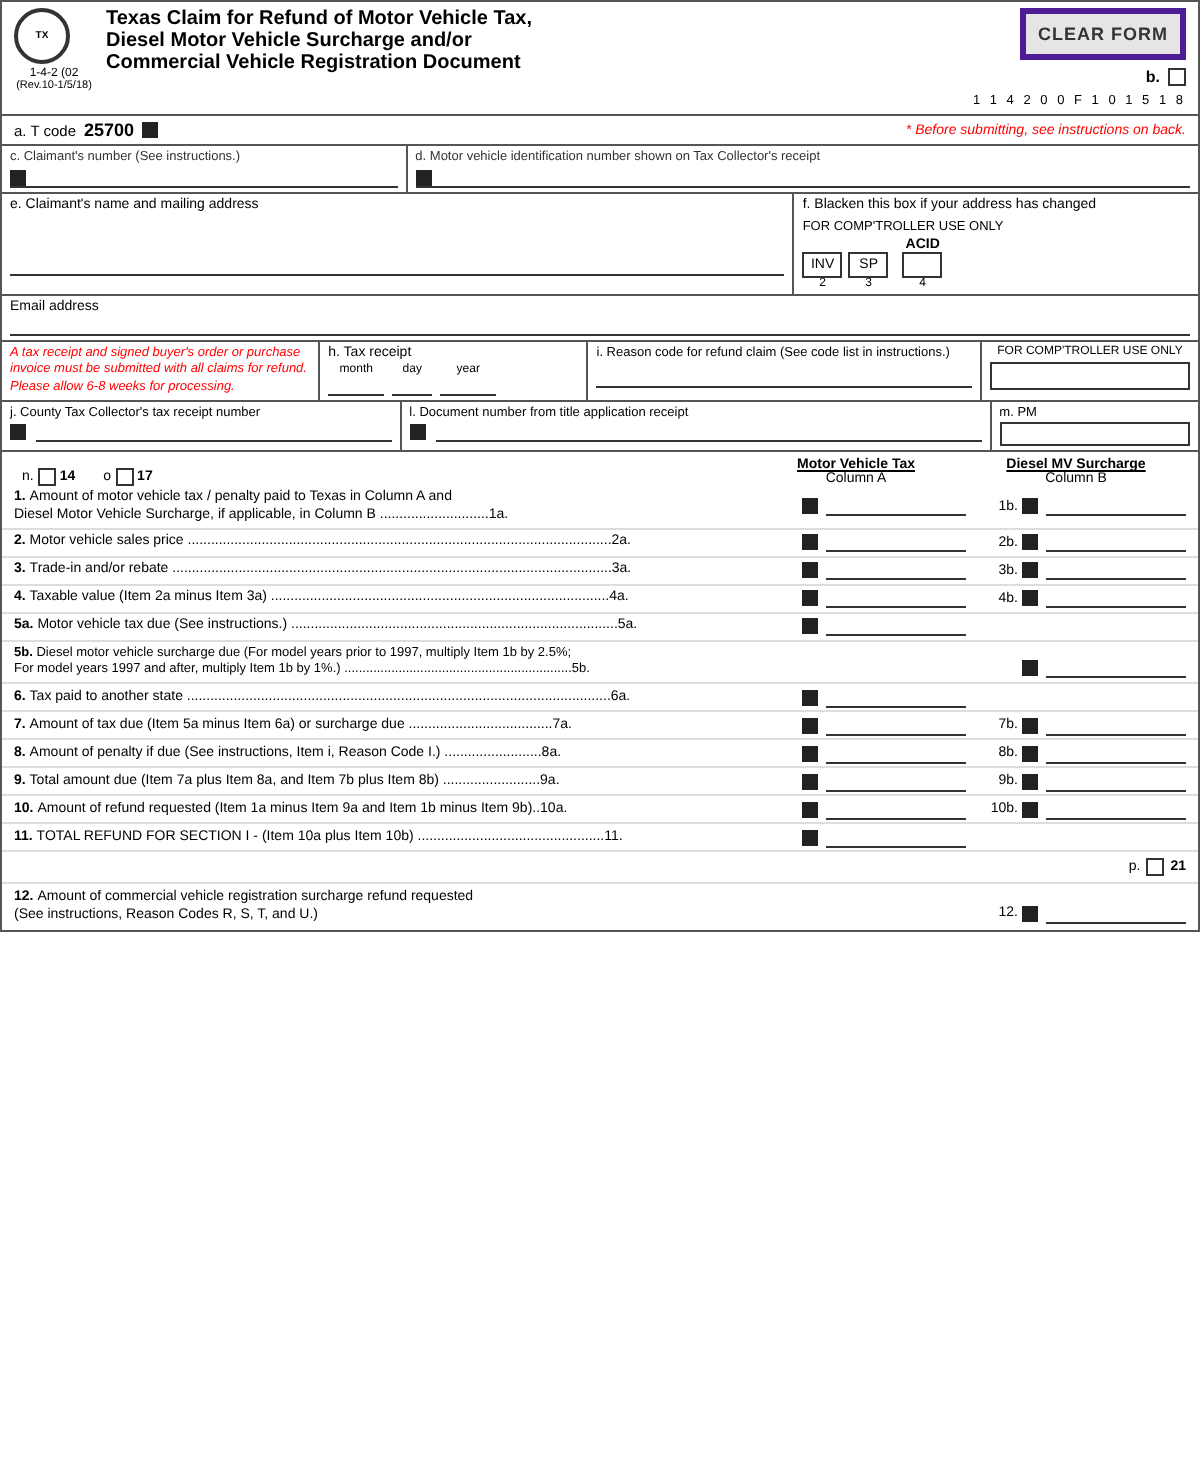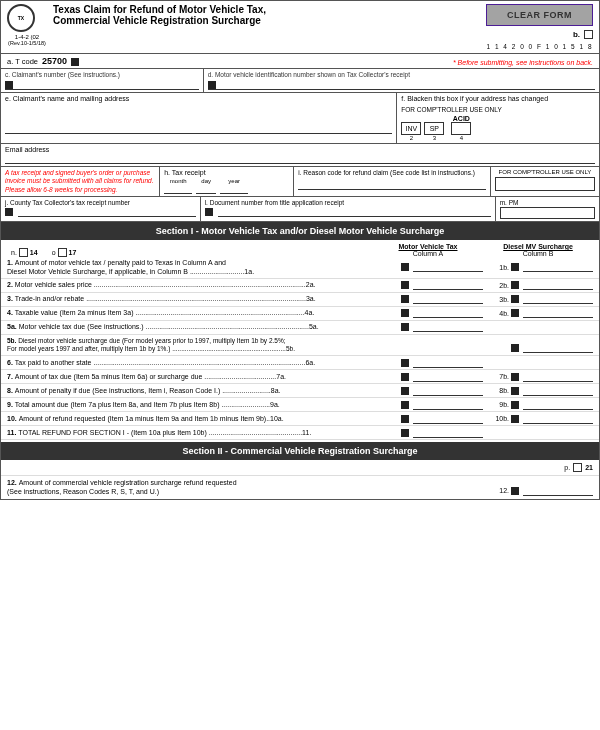--- a/index.html
+++ b/index.html
@@ -5,26 +5,26 @@
     * { box-sizing: border-box; margin: 0; padding: 0; }
     body {
       font-family: Arial, sans-serif;
       font-size: 8px;
       background: #fff;
       width: 600px;
       min-height: 730px;
       overflow-x: hidden;
     }
     .btn-clear, .btn-print {
-      padding: 5px 20px;
+      padding: 5px 6px;
       font-size: 9px;
       font-weight: bold;
-      border: 1px solid #4c1d95;
+      border: 3px solid #4c1d95;
       cursor: pointer;
-      background: #a3a3a3;
+      background: #e5e5e5;
       color: #333;
       letter-spacing: 0.5px;
     }
     .small-checkbox {
       width: 9px; height: 9px;
       border: 1px solid #333;
       display: inline-block;
     }
     .field-cell {
       border-right: 1px solid #555;
@@ -144,36 +144,37 @@
 
   <div class="top-header-area">
     <div class="logo-area">
       <div class="logo-circle">TX</div>
       <div style="margin-top:2px;font-size:6px;">1-4-2 (02</div>
       <div style="font-size:5.5px;">(Rev.10-1/5/18)</div>
     </div>
     <div style="flex:1;">
       <div>
         <div style="font-size:10px;font-weight:bold;">Texas Claim for Refund of Motor Vehicle Tax,</div>
-        <div style="font-size:10px;font-weight:bold;">Commercial Vehicle Registration Surcharge</div>
+        <div style="font-size:10px;font-weight:bold;">Diesel Motor Vehicle Surcharge and/or</div>
+        <div style="font-size:10px;font-weight:bold;">Commercial Vehicle Registration Document</div>
       </div>
     </div>
     <div style="display:flex;flex-direction:column;align-items:flex-end;gap:4px;">
       <div style="display:flex;gap:6px;">
         <button class="btn-clear">CLEAR FORM</button>
       </div>
       <div style="display:flex;align-items:center;gap:4px;">
         <div style="font-size:8px;font-weight:bold;">b.</div>
         <div class="small-checkbox"></div>
       </div>
       <div style="font-size:6.5px;letter-spacing:1.5px;">1  1  4  2  0  0  F  1  0  1  5  1  8</div>
     </div>
   </div>
 
-  <div style="display:flex;border-bottom:1px solid #555;align-items:flex-end;padding:2px 6px;">
+  <div style="display:flex;border-bottom:1px solid #555;align-items:center;padding:2px 6px;">
     <div style="font-size:7.5px;">a. T code</div>
     <div style="font-weight:bold;font-size:9px;margin-left:4px;">25700</div>
     <div class="black-square" style="margin-left:4px;"></div>
     <div style="flex:1;"></div>
     <div style="font-size:7px;color:red;font-style:italic;">* Before submitting, see instructions on back.</div>
   </div>
 
   <div style="display:flex;border-bottom:1px solid #555;">
     <div class="field-cell" style="flex:1;border-right:1px solid #555;">
       <label>c. Claimant's number (See instructions.)</label>
@@ -269,21 +270,20 @@
         <div class="black-square"></div>
         <div style="border-bottom:1px solid #333;flex:1;height:10px;"></div>
       </div>
     </div>
     <div style="flex:0.5;padding:2px 4px;">
       <div style="font-size:6.5px;">m. PM</div>
       <div style="border:1px solid #333;min-height:12px;margin-top:1px;"></div>
     </div>
   </div>
 
-  <div class="section-header">Section I - Motor Vehicle Tax and/or Diesel Motor Vehicle Surcharge</div>
 
   <div style="padding:3px 6px 0 6px;">
     <div style="display:flex;justify-content:flex-end;gap:0;align-items:flex-end;">
       <div style="flex:1;display:flex;align-items:center;gap:6px;padding-left:4px;">
         <div style="display:flex;align-items:center;gap:2px;font-size:7px;">
           <span>n.</span>
           <div class="small-checkbox"></div>
           <span style="font-weight:bold;">14</span>
         </div>
         <div style="margin-left:8px;display:flex;align-items:center;gap:2px;font-size:7px;">
@@ -476,21 +476,20 @@
       <span style="font-weight:bold;font-size:7px;">11. </span>
       <span style="font-size:7px;">TOTAL REFUND FOR SECTION I - (Item 10a plus Item 10b) ................................................11.</span>
     </div>
     <div style="width:110px;display:flex;align-items:center;justify-content:flex-end;gap:2px;">
       <div class="black-square"></div>
       <div class="field-line"></div>
     </div>
     <div style="width:110px;"></div>
   </div>
 
-  <div class="section2-header">Section II - Commercial Vehicle Registration Surcharge</div>
 
   <div style="display:flex;align-items:center;padding:3px 6px;gap:4px;">
     <div style="flex:1;"></div>
     <div style="display:flex;align-items:center;gap:3px;font-size:7px;">
       <span>p.</span>
       <div class="small-checkbox"></div>
       <span style="font-weight:bold;">21</span>
     </div>
   </div>
 

